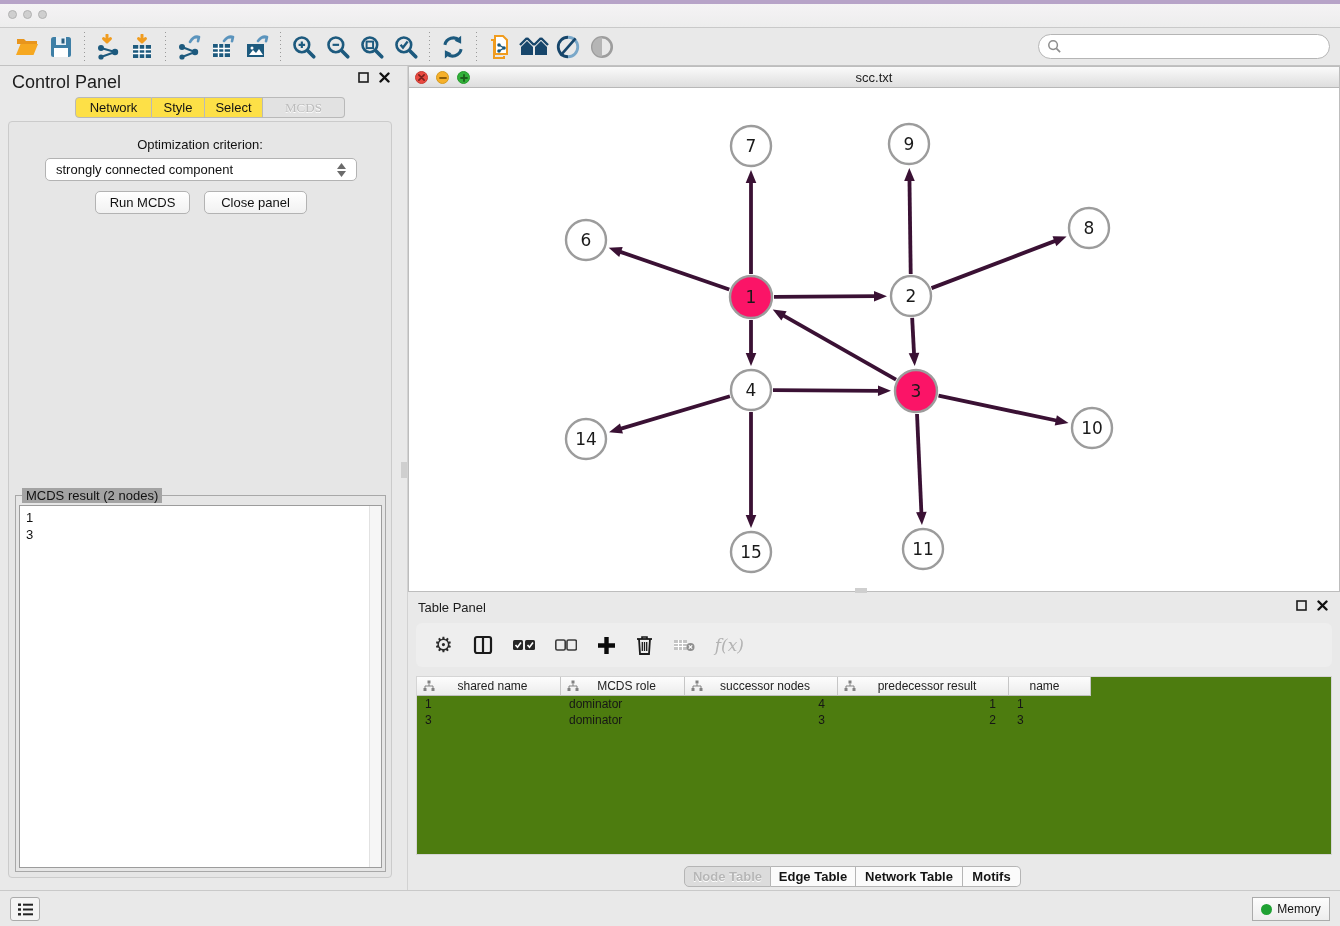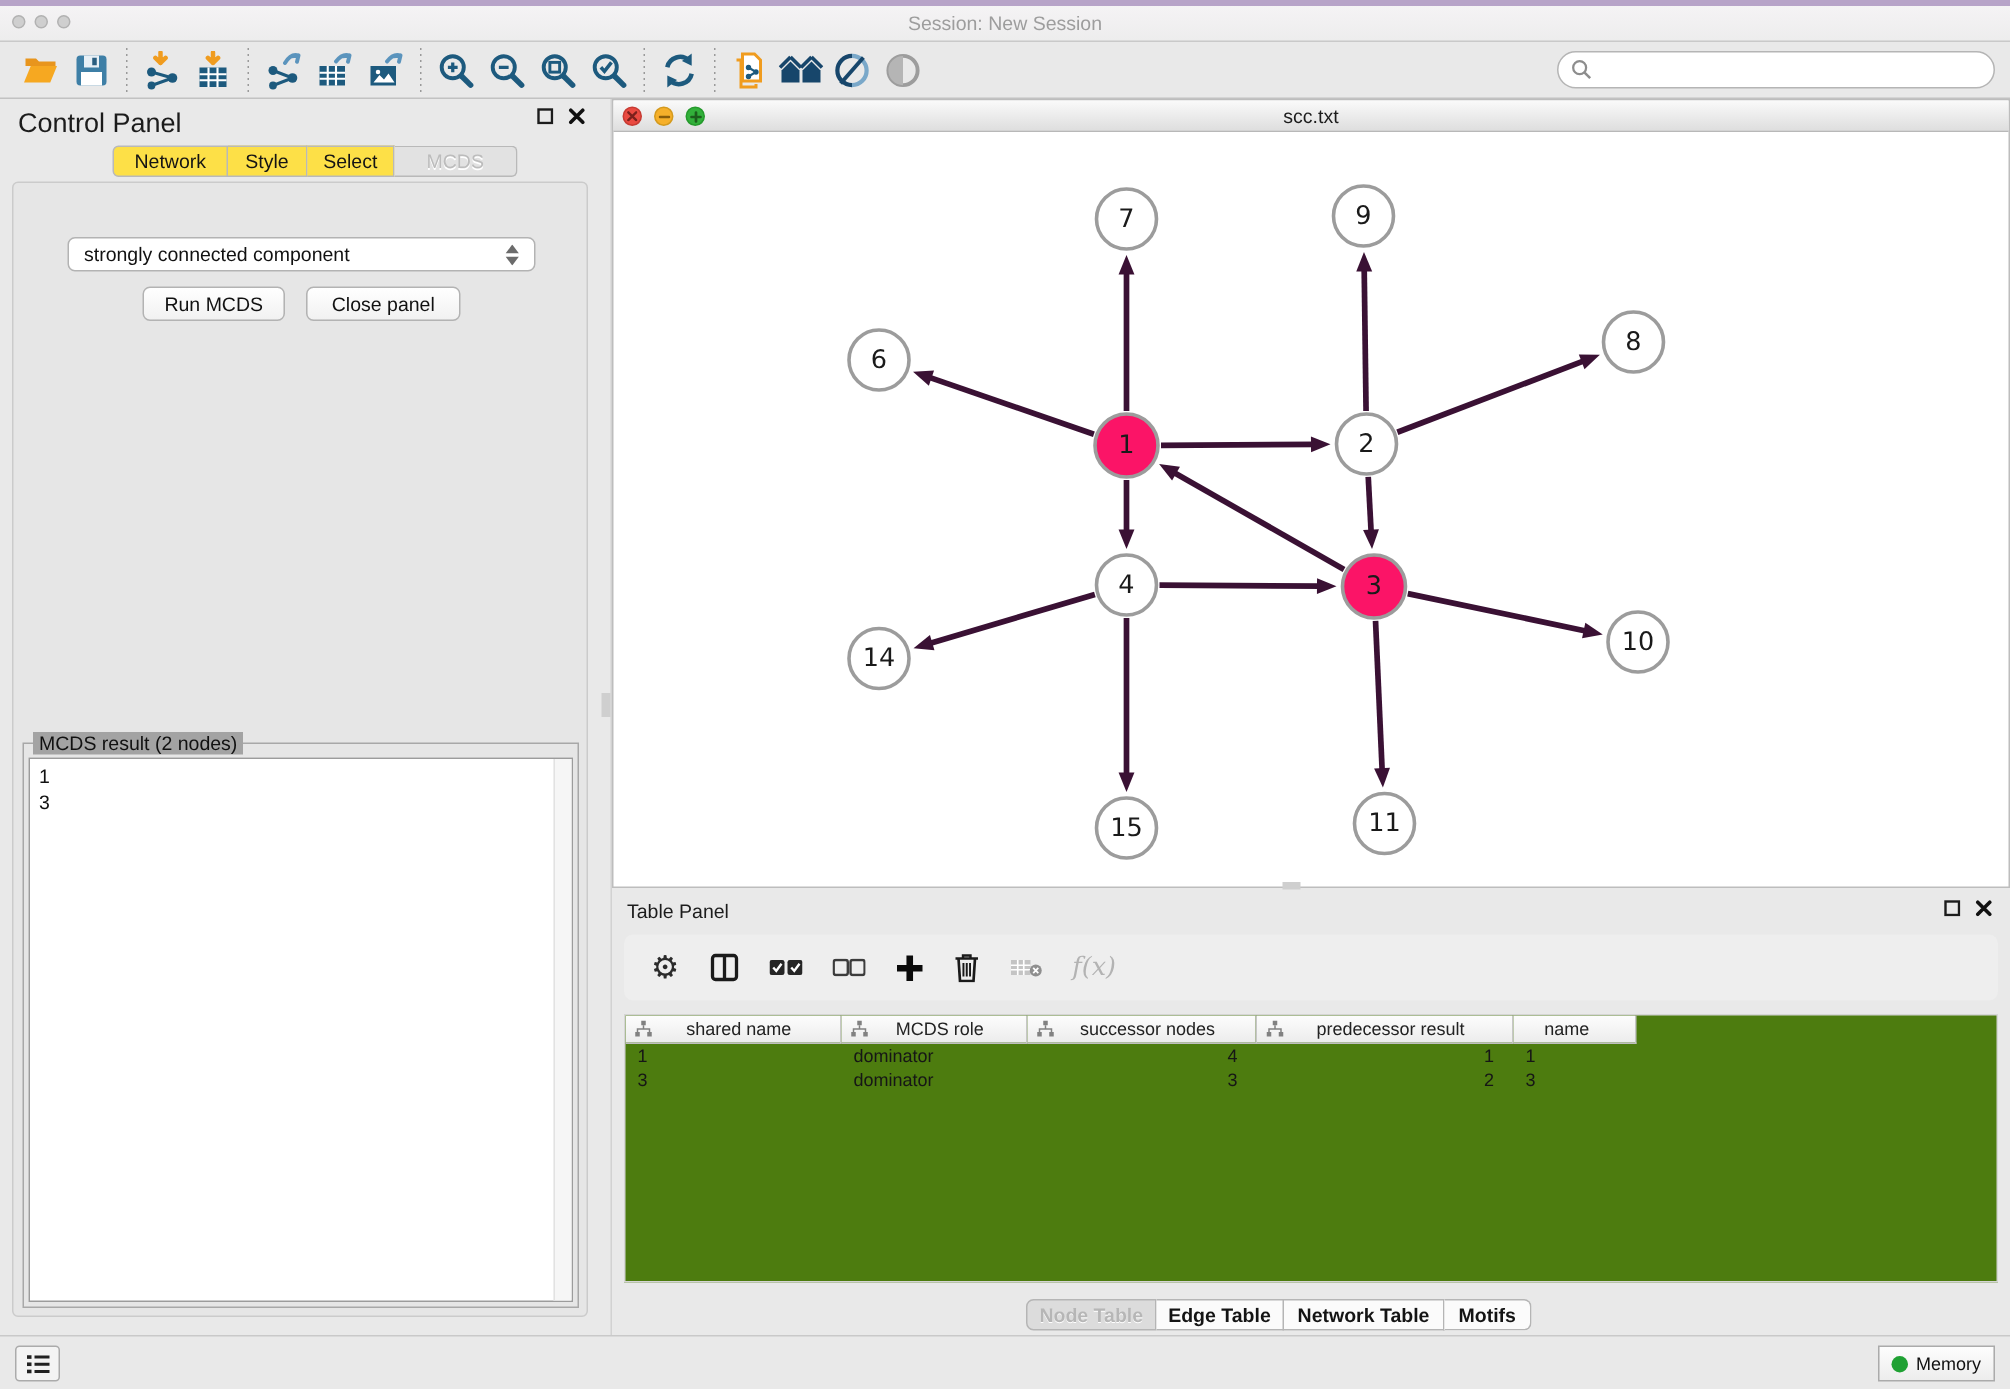--- a/index.html
+++ b/index.html
@@ -118,21 +118,20 @@
 </head>
 <body>
 
 <div id="app">
 
   <div id="titlebar">
     <div id="title-strip"></div>
     <div class="tl-gray" style="left:8px"></div>
     <div class="tl-gray" style="left:23px"></div>
     <div class="tl-gray" style="left:38px"></div>
-    <div id="main-title">Session: New Session</div>
   </div>
 
   <div id="toolbar">
     <span class="tbi">
       <svg width="26" height="24" viewBox="0 0 24 24">
           <path d="M2 4h7l2 2h11v3H2z" fill="#e8951d"></path>
           <path d="M5.5 9H23l-4.5 11H1z" fill="#f6a821"></path>
         </svg>
     </span>
     <span class="tbi">
@@ -272,23 +271,24 @@
           </svg>
         <svg width="11" height="11" viewBox="0 0 11 11">
             <path d="M1.5 1.5l8 8M9.5 1.5l-8 8" stroke="#111" stroke-width="2.4" stroke-linecap="round"></path>
           </svg>
       </span>
     </div>
     <div id="cp-tabs">
         <div class="cp-tab" style="width: 77px;">Network</div>
         <div class="cp-tab" style="width: 53px;">Style</div>
         <div class="cp-tab" style="width: 58px;">Select</div>
-        <div class="cp-tab sel" style="width: 82px;">MCDS</div>
+        <div class="cp-tab sel" style="width: 82px; font-family: Liberation Serif, serif;">MCDS</div>
       </div>
     <div id="cp-inner">
+      <div id="opt-label">Optimization criterion:</div>
       <div id="opt-select">
         <span>strongly connected component</span>
         <span class="stepper">
           <svg width="9" height="6" viewBox="0 0 9 6">
               <path d="M4.5 0L9 6H0z" fill="#6b6b6b"></path>
             </svg>
           <svg width="9" height="6" viewBox="0 0 9 6">
               <path d="M4.5 6L0 0h9z" fill="#6b6b6b"></path>
             </svg>
         </span>

